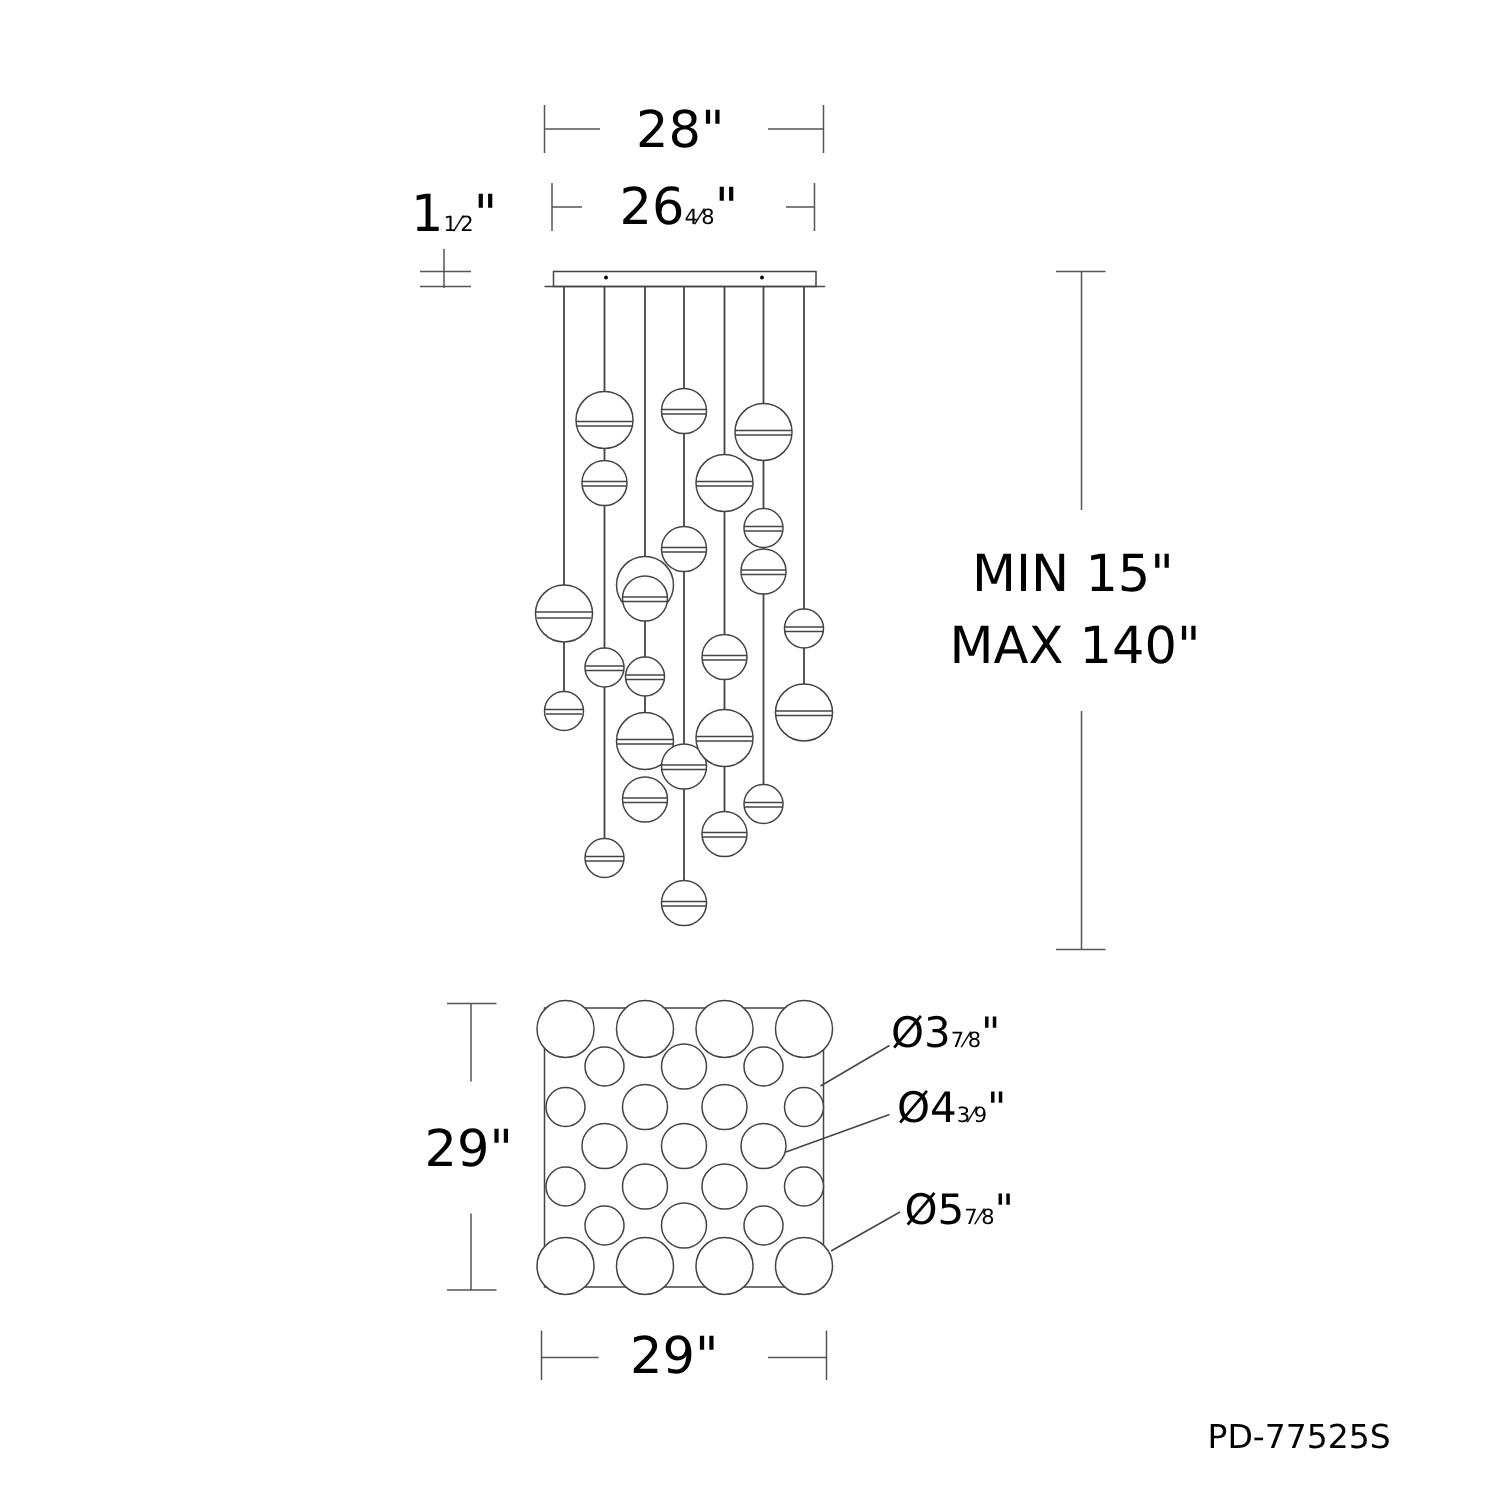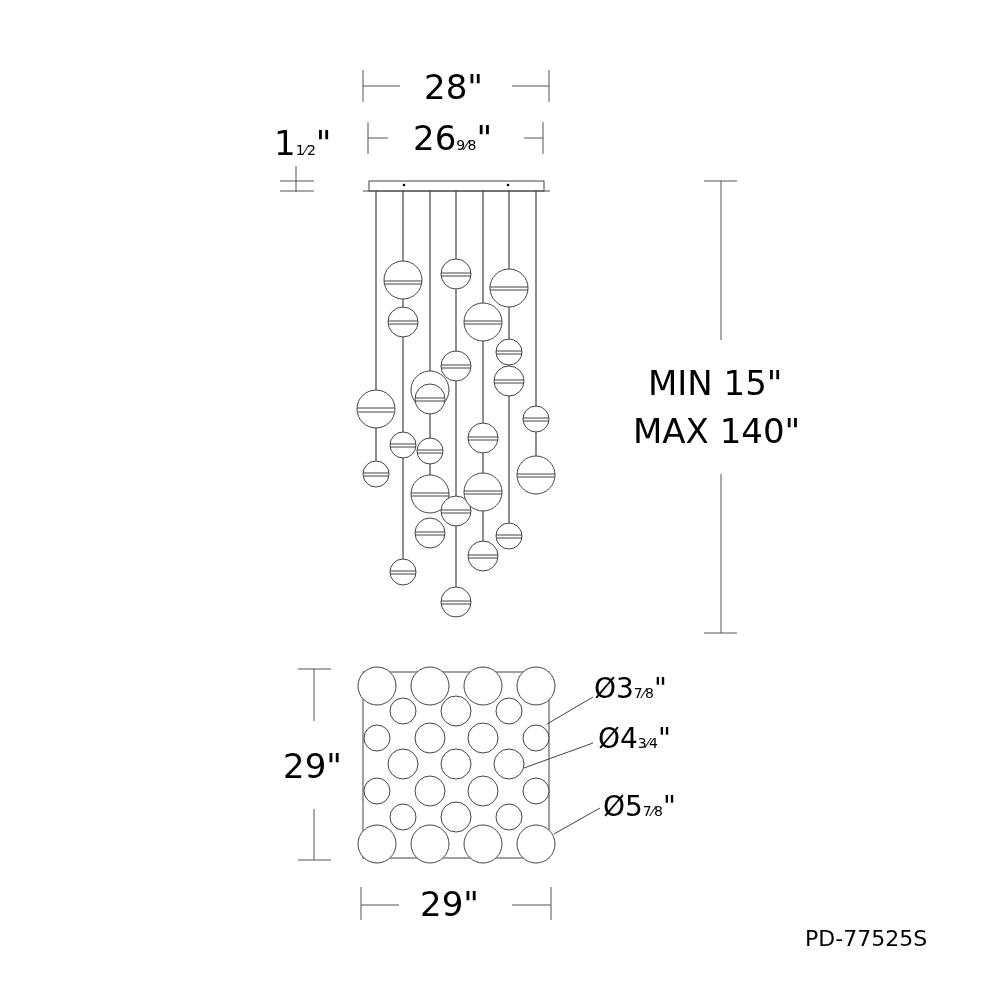--- a/index.html
+++ b/index.html
@@ -200,36 +200,36 @@
     <line class="dim" x1="361" y1="887" x2="361" y2="920"></line>
     <line class="dim" x1="361" y1="905" x2="399" y2="905"></line>
     <line class="dim" x1="512" y1="905" x2="551" y2="905"></line>
     <line class="dim" x1="551" y1="887" x2="551" y2="920"></line>
   </g>
 </svg>
 
 <div class="label big" style="left:424px; top:70px;">28"</div>
 
 <div class="label big" style="left:413px; top:121px;">
-  <span>26</span><span class="frac">9⁄8</span><span>"</span>
+  <span>26</span><span class="frac">4⁄8</span><span>"</span>
 </div>
 
 <div class="label big" style="left:274px; top:126px;">
   <span>1</span><span class="frac">1⁄2</span><span>"</span>
 </div>
 
 <div class="label big" style="left:648px; top:366px;">MIN 15"</div>
 <div class="label big" style="left:633px; top:414px;">MAX 140"</div>
 
 <div class="label big" style="left:283px; top:749px;">29"</div>
 <div class="label big" style="left:420px; top:887px;">29"</div>
 
 <div class="label med" style="left:594px; top:675px;">
   <span>Ø3</span><span class="frac">7⁄8</span><span>"</span>
 </div>
 <div class="label med" style="left:598px; top:725px;">
-  <span>Ø4</span><span class="frac">3⁄4</span><span>"</span>
+  <span>Ø4</span><span class="frac">3⁄9</span><span>"</span>
 </div>
 <div class="label med" style="left:603px; top:793px;">
   <span>Ø5</span><span class="frac">7⁄8</span><span>"</span>
 </div>
 
-<div class="label model" style="left:805px; top:928px;text-align:right;">PD-77525S</div>
+<div class="label model" style="left:805px; top:948px;text-align:right;">PD-77525S</div>
 
 </body></html>

